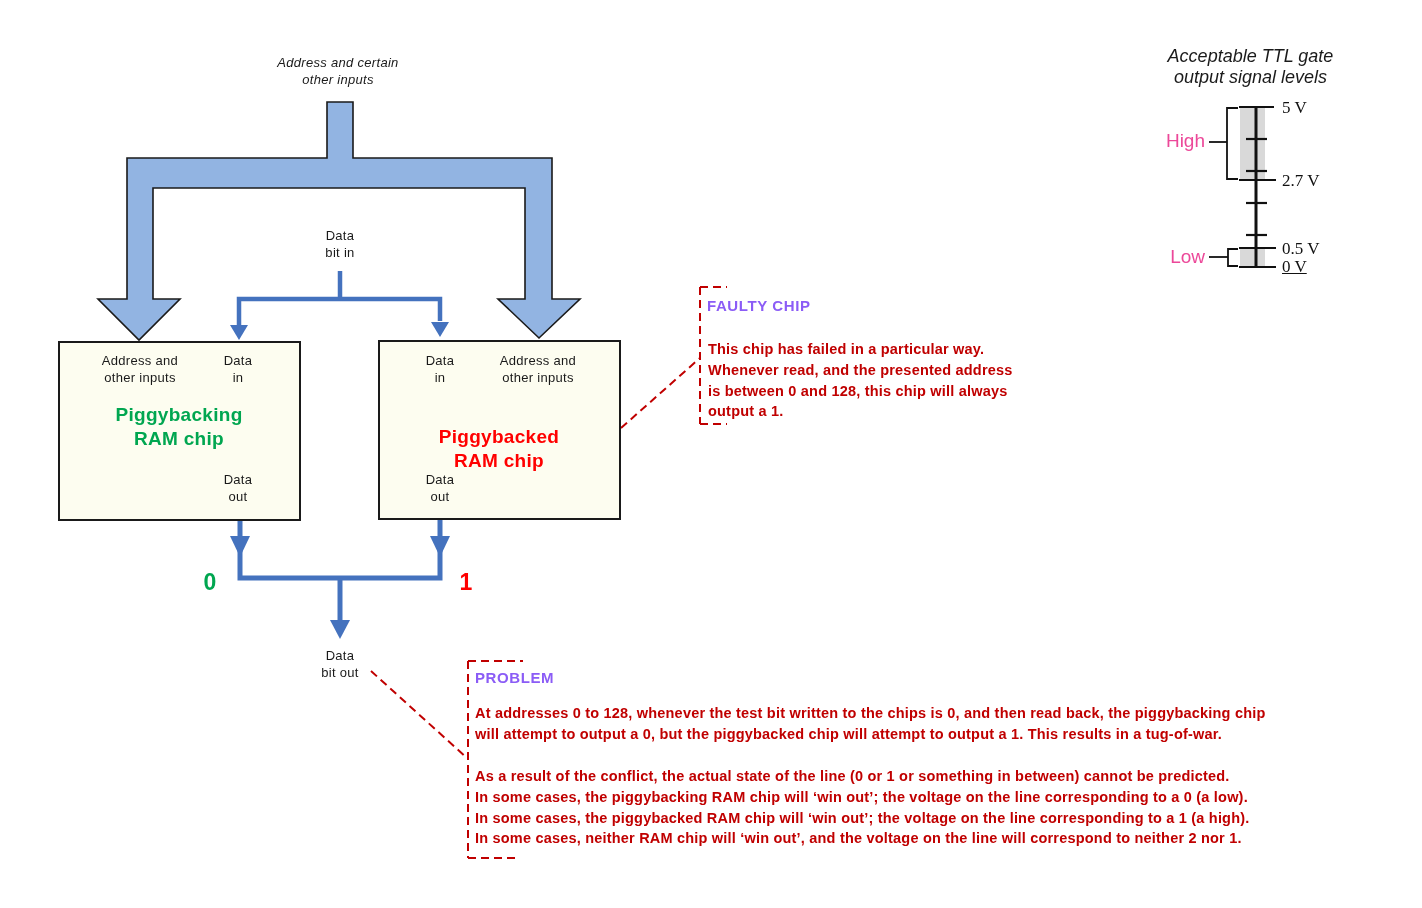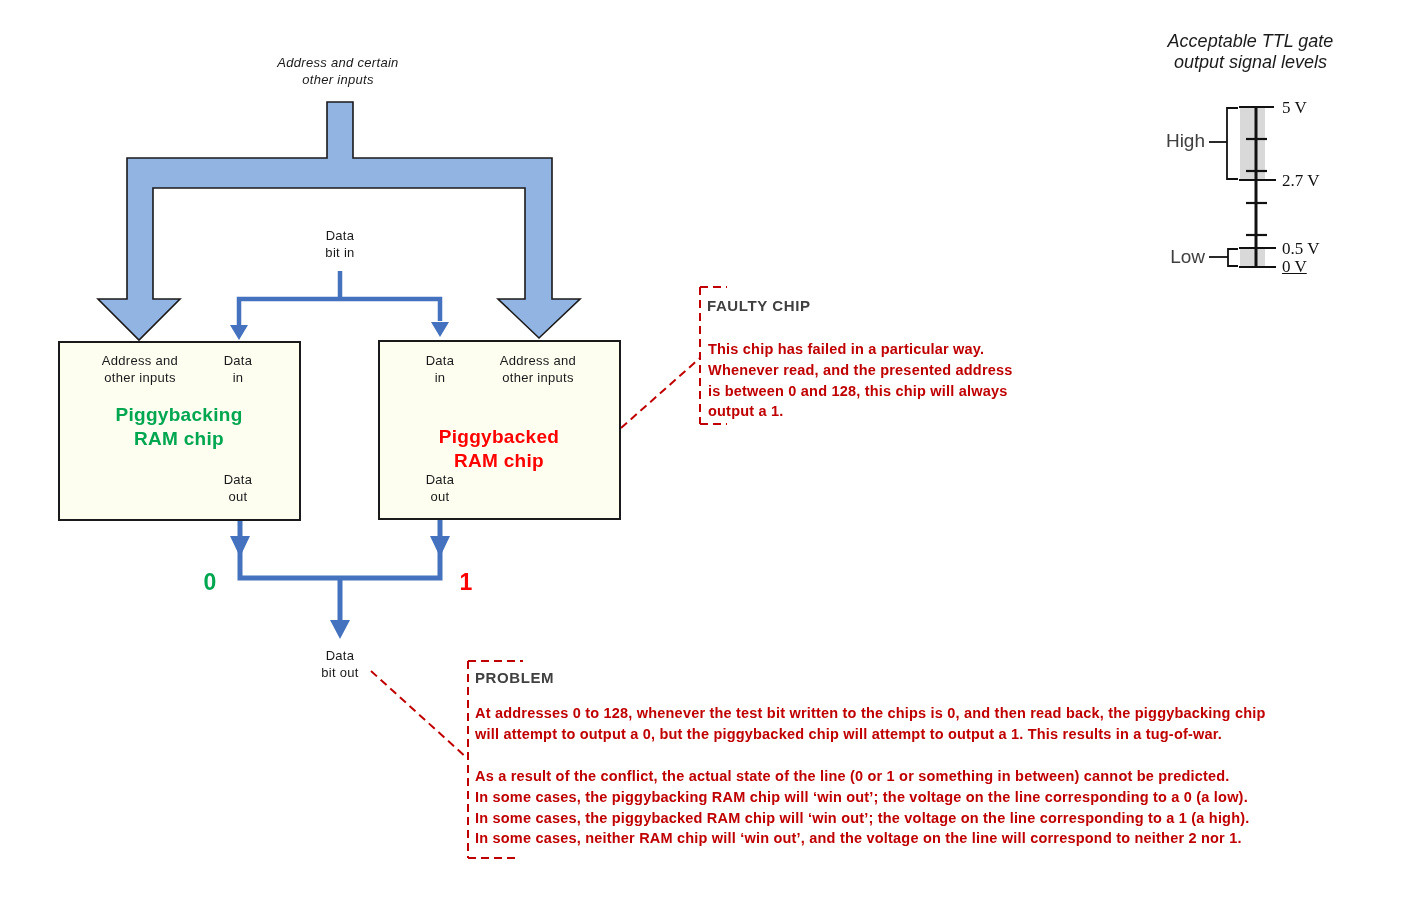--- a/index.html
+++ b/index.html
@@ -9,23 +9,23 @@
   .abs{position:absolute;}
   .c{text-align:center;}
   .r{text-align:right;}
   .lbl{font-size:13px;line-height:17px;color:#1a1a1a;letter-spacing:0.3px;}
   .chipbox{position:absolute;background:#FDFDF0;border:2px solid #1a1a1a;box-sizing:border-box;}
   .chipname{font-size:19px;line-height:24px;font-weight:600;letter-spacing:0.3px;}
   .green{color:#00A650;}
   .bright-red{color:#FF0000;}
   .bitval{font-size:23px;font-weight:bold;line-height:24px;}
   .anno{color:#C00000;font-weight:bold;font-size:14.5px;line-height:20.8px;letter-spacing:0.2px;}
-  .anno-title{color:#404040;font-weight:bold;font-size:15px;letter-spacing:0.6px;}
+  .anno-title{color:#8b5cf6;font-weight:bold;font-size:15px;letter-spacing:0.6px;}
   .ttl-title{font-style:italic;font-size:18px;line-height:21px;color:#1a1a1a;}
-  .ttl-side{font-size:19px;color:#404040;}
+  .ttl-side{font-size:19px;color:#ec4899;}
   .ttl-volt{font-family:"Liberation Serif","DejaVu Serif",serif;font-size:17px;color:#111;}
 </style>
 </head>
 <body>
 
 <div id="canvas">
 
   <svg id="linework" viewBox="0 0 1422 908">
 
     <polygon points="327,102 353,102 353,158 552,158 552,299 580,299 539,338 498,299 525,299 525,188
@@ -141,21 +141,21 @@
     <div>At addresses 0 to 128, whenever the test bit written to the chips is 0, and then read back, the piggybacking chip</div>
     <div>will attempt to output a 0, but the piggybacked chip will attempt to output a 1.  This results in a tug-of-war.</div>
   </div>
   <div class="abs anno" style="left:475px;top:766px;width:930px;white-space:nowrap;">
     <div>As a result of the conflict, the actual state of the line (0 or 1 or something in between) cannot be predicted.</div>
     <div>In some cases, the piggybacking RAM chip will ‘win out’; the voltage on the line corresponding to a 0 (a low).</div>
     <div>In some cases, the piggybacked RAM chip will ‘win out’; the voltage on the line corresponding to a 1 (a high).</div>
     <div>In some cases, neither RAM chip will ‘win out’, and the voltage on the line will correspond to neither 2 nor 1.</div>
   </div>
 
-  <div class="abs ttl-title c" style="left:1148px;top:31px;width:205px;">
+  <div class="abs ttl-title c" style="left:1148px;top:46px;width:205px;">
     <div>Acceptable TTL gate</div>
     <div>output signal levels</div>
   </div>
   <div class="abs ttl-side r" style="left:1120px;top:130px;width:85px;">High</div>
   <div class="abs ttl-side r" style="left:1120px;top:246px;width:85px;">Low</div>
   <div class="abs ttl-volt" style="left:1282px;top:98px;">5 V</div>
   <div class="abs ttl-volt" style="left:1282px;top:171px;">2.7 V</div>
   <div class="abs ttl-volt" style="left:1282px;top:239px;">0.5 V</div>
   <div class="abs ttl-volt" style="left:1282px;top:257px;text-decoration:underline;">0 V</div>
 

